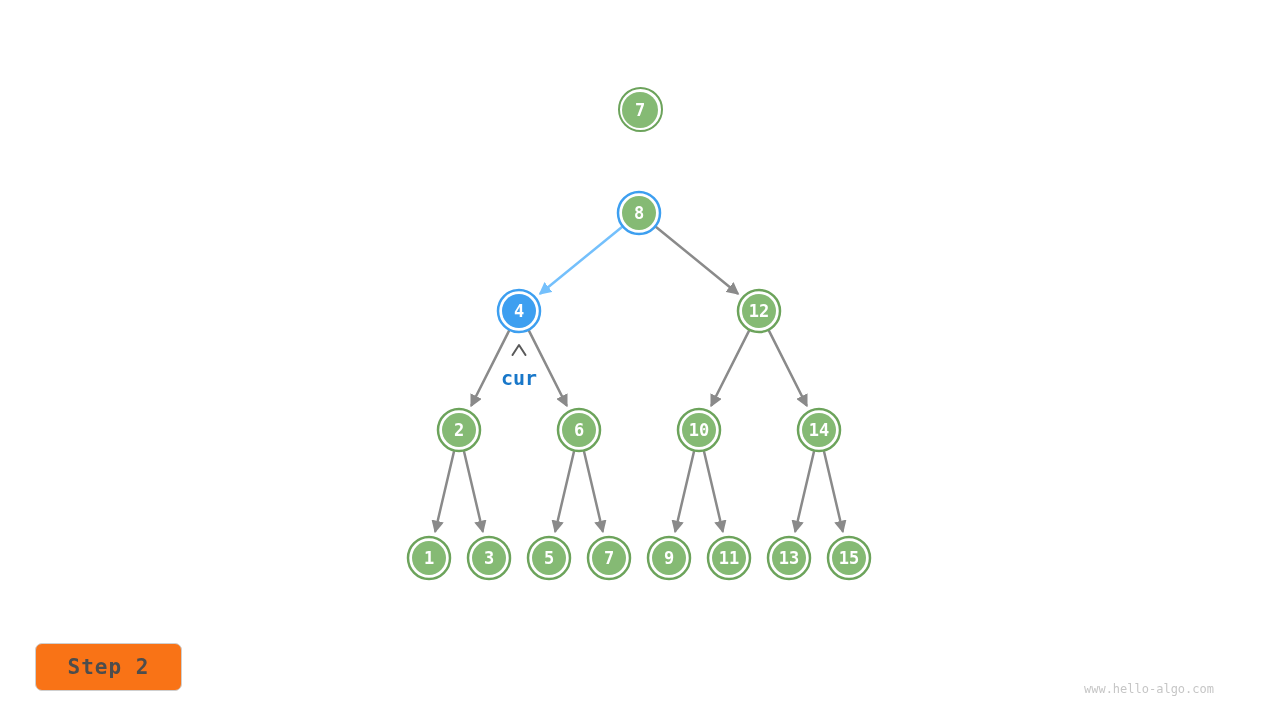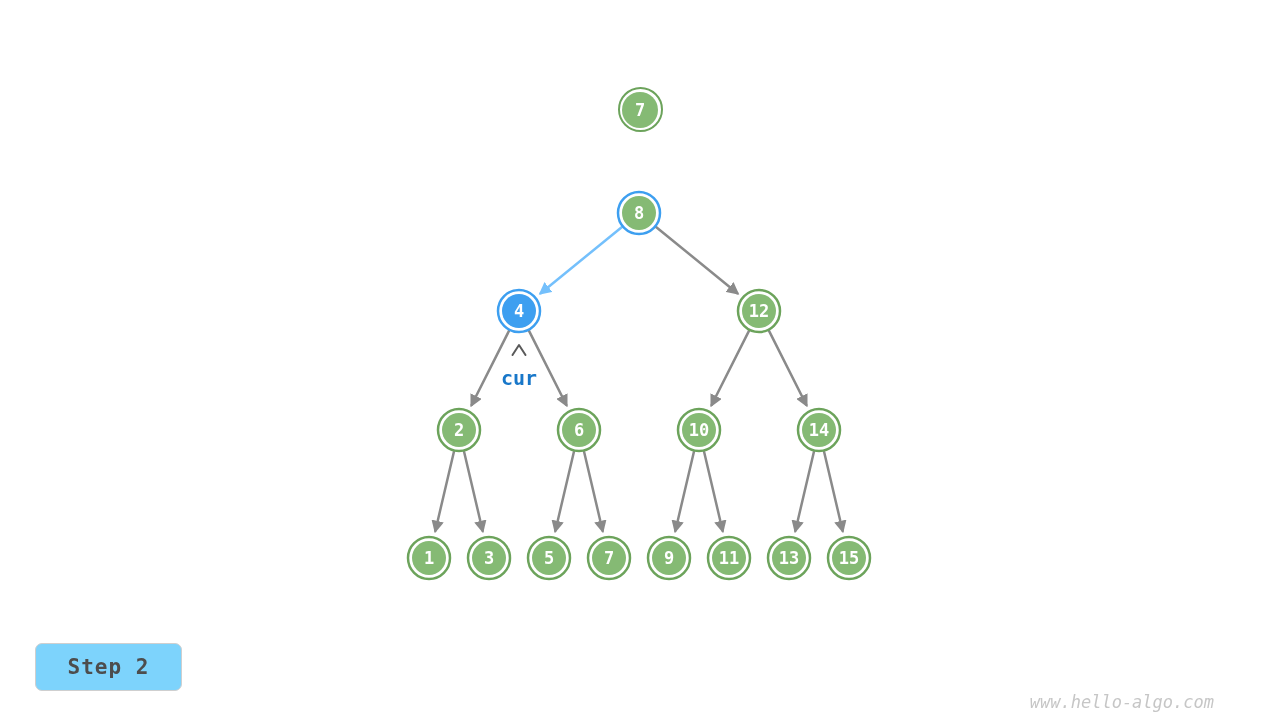--- a/index.html
+++ b/index.html
@@ -29,31 +29,30 @@
     width:100%; height:100%; border-radius:50%;
     background:var(--node-green-fill,#85ba74);
     color:#fff; display:flex; align-items:center; justify-content:center;
     font-family:"DejaVu Sans Mono", monospace; font-weight:bold; font-size:17px;
   }
 
   .tree-svg { position:absolute; left:0; top:0; }
 
   .step-box {
     position:absolute; left:35px; top:643px; width:147px; height:48px;
-    border:1px solid #cfcfcf; border-radius:7px; background:#7dd3fc;
+    border:1px solid #cfcfcf; border-radius:7px; background:#f97316;
     display:flex; align-items:center; justify-content:center;
     font-family:"DejaVu Sans Mono", monospace; font-weight:bold;
     font-size:21px; color:var(--step-text,#4d4d4d); letter-spacing:1px;
   }
 
   .watermark {
-    position:absolute; right:66px; bottom:8px;
-    font-family:"DejaVu Sans Mono", monospace; font-size:17px;
+    position:absolute; right:66px; bottom:24px;
+    font-family:"DejaVu Sans Mono", monospace; font-size:12px;
     color:var(--watermark-text,#c6c6c6);
-    font-style:italic;
   }
 </style>
 </head>
 <body>
 
 <div class="stage">
 
   <div class="title-row">
     <div class="badge-outer">
       <div class="badge-inner">7</div>

